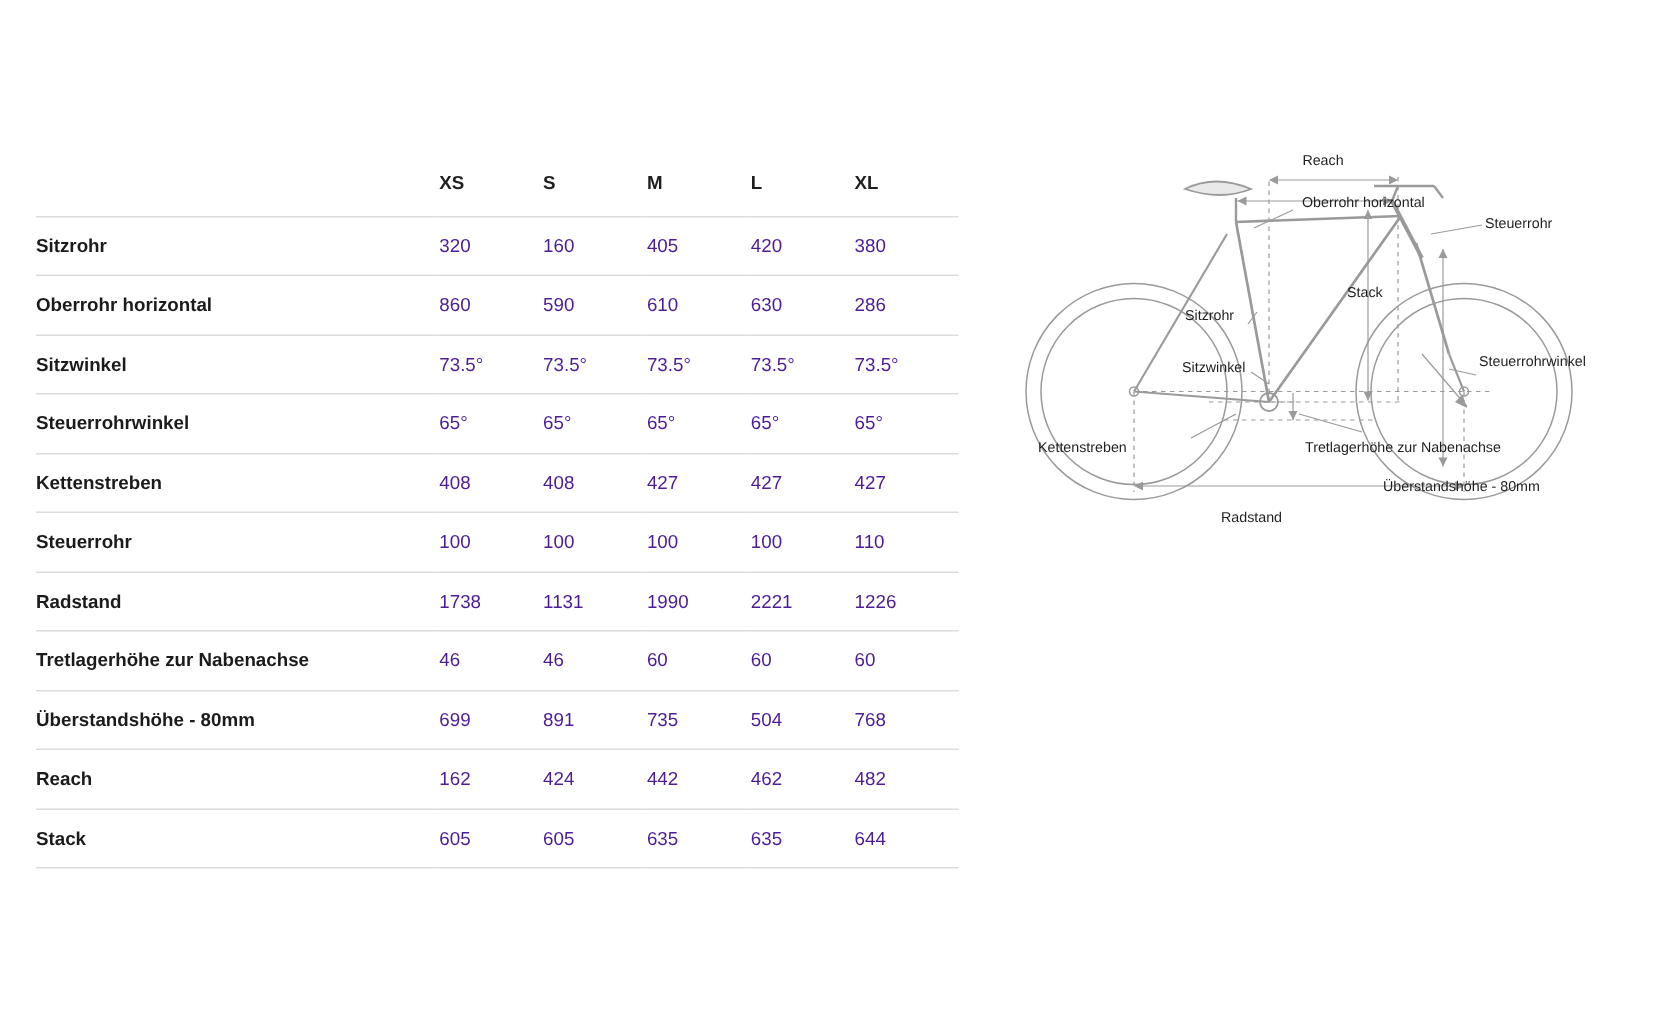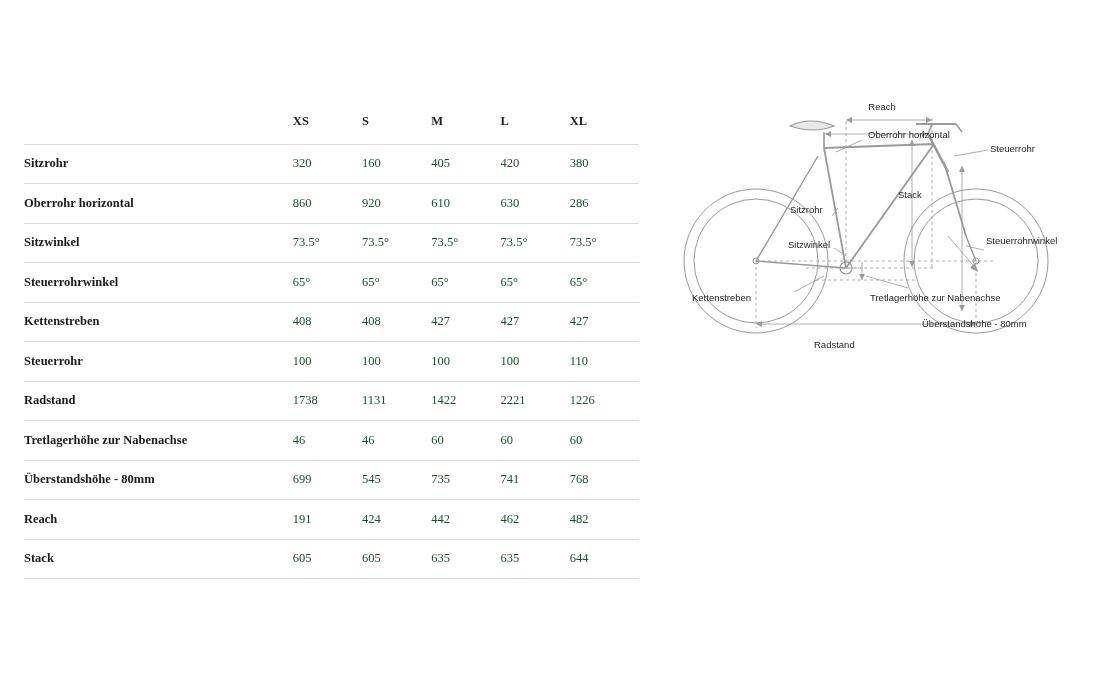--- a/index.html
+++ b/index.html
@@ -15,21 +15,20 @@
     background: #ffffff;
     overflow: hidden;
   }
 
   
   .geo-table-wrap {
     position: absolute;
     left: 24px;
     top: 106px;
     width: 615px;
-    font-family: Liberation Serif, serif;
   }
   table.geo {
     width: 100%;
     border-collapse: collapse;
     font-size: 12.5px;
     color: #2a2a2a;
   }
   table.geo th, table.geo td {
     text-align: left;
     padding: 0;
@@ -54,21 +53,21 @@
   td.label, th.label {
     width: 268px;
     font-weight: bold;
     color: #1b1b1b;
     font-size: 12.5px;
     padding-left: 2px;
   }
   td.val, th.val {
     width: 69px;
     font-weight: normal;
-    color: #14532d;
+    color: #4c1d95;
     font-size: 12.5px;
   }
   th.val { font-weight: bold; color: #1f1f1f; }
 
   
   .diagram {
     position: absolute;
     left: 666px;
     top: 96px;
     width: 430px;
@@ -103,21 +102,21 @@
           <td class="label">Sitzrohr</td>
           <td class="val">320</td>
           <td class="val">160</td>
           <td class="val">405</td>
           <td class="val">420</td>
           <td class="val">380</td>
         </tr>
         <tr>
           <td class="label">Oberrohr horizontal</td>
           <td class="val">860</td>
-          <td class="val">920</td>
+          <td class="val">590</td>
           <td class="val">610</td>
           <td class="val">630</td>
           <td class="val">286</td>
         </tr>
         <tr>
           <td class="label">Sitzwinkel</td>
           <td class="val">73.5°</td>
           <td class="val">73.5°</td>
           <td class="val">73.5°</td>
           <td class="val">73.5°</td>
@@ -144,43 +143,43 @@
           <td class="val">100</td>
           <td class="val">100</td>
           <td class="val">100</td>
           <td class="val">100</td>
           <td class="val">110</td>
         </tr>
         <tr>
           <td class="label">Radstand</td>
           <td class="val">1738</td>
           <td class="val">1131</td>
-          <td class="val">1422</td>
+          <td class="val">1990</td>
           <td class="val">2221</td>
           <td class="val">1226</td>
         </tr>
         <tr>
           <td class="label">Tretlagerhöhe zur Nabenachse</td>
           <td class="val">46</td>
           <td class="val">46</td>
           <td class="val">60</td>
           <td class="val">60</td>
           <td class="val">60</td>
         </tr>
         <tr>
           <td class="label">Überstandshöhe - 80mm</td>
           <td class="val">699</td>
-          <td class="val">545</td>
+          <td class="val">891</td>
           <td class="val">735</td>
-          <td class="val">741</td>
+          <td class="val">504</td>
           <td class="val">768</td>
         </tr>
         <tr>
           <td class="label">Reach</td>
-          <td class="val">191</td>
+          <td class="val">162</td>
           <td class="val">424</td>
           <td class="val">442</td>
           <td class="val">462</td>
           <td class="val">482</td>
         </tr>
         <tr>
           <td class="label">Stack</td>
           <td class="val">605</td>
           <td class="val">605</td>
           <td class="val">635</td>

